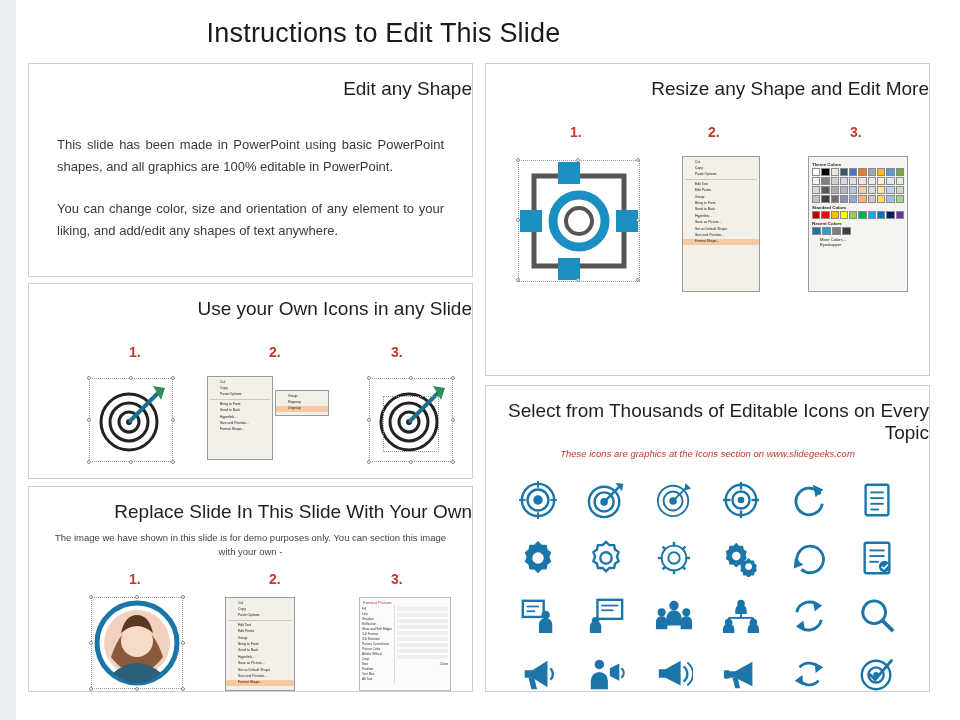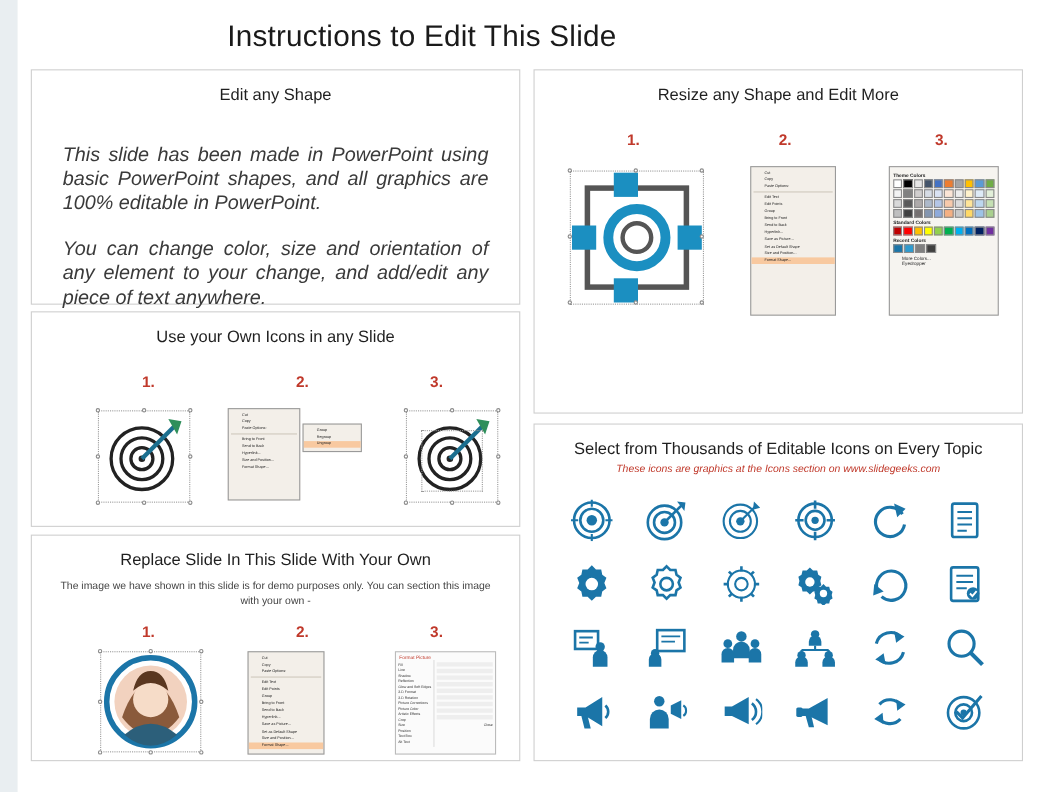--- a/index.html
+++ b/index.html
@@ -40,37 +40,36 @@
     color: #1a1a1a;
     letter-spacing: 0.2px;
   }
   .panel {
     position: absolute;
     border: 1px solid #cfcfcf;
     background: #ffffff;
     box-sizing: border-box;
   }
   .panel-title {
-    text-align: center;
-    font-size: 15px;
+    text-align: right;
+    font-size: 19px;
     color: #1f1f1f;
     margin-top: 14px;
   }
   .panel-subtitle {
     text-align: center;
     font-size: 9.5px;
     color: #c0392b;
     margin-top: 4px;
     font-style: italic;
   }
   
   #panel-edit-shape { left: 28px; top: 63px; width: 445px; height: 214px; }
   .body-text {
-    font-style: italic;
-    font-size: 18px;
+    font-size: 13px;
     line-height: 22px;
     color: #3a3a3a;
     text-align: justify;
     margin: 16px 28px;
   }
   .body-text.first { margin-top: 34px; }
   .body-text.second { margin-top: 20px; }
 
   
   #panel-resize { left: 485px; top: 63px; width: 445px; height: 313px; }
@@ -170,21 +169,21 @@
 
 <div class="slide">
 
   <div class="left-bar"></div>
 
   <div class="slide-title">Instructions to Edit This Slide</div>
 
   <div class="panel" id="panel-edit-shape">
     <div class="panel-title">Edit any Shape</div>
     <div class="body-text first">This slide has been made in PowerPoint using basic PowerPoint shapes, and all graphics are 100% editable in PowerPoint.</div>
-    <div class="body-text second">You can change color, size and orientation of any element to your change, and add/edit any piece of text anywhere.</div>
+    <div class="body-text second">You can change color, size and orientation of any element to your liking, and add/edit any shapes of text anywhere.</div>
   </div>
 
   <div class="panel" id="panel-resize">
     <div class="panel-title">Resize any Shape and Edit More</div>
 
     <div class="numrow">
       <span class="num" style="left:84px;top:0;">1.</span>
       <span class="num" style="left:222px;top:0;">2.</span>
       <span class="num" style="left:364px;top:0;">3.</span>
     </div>

